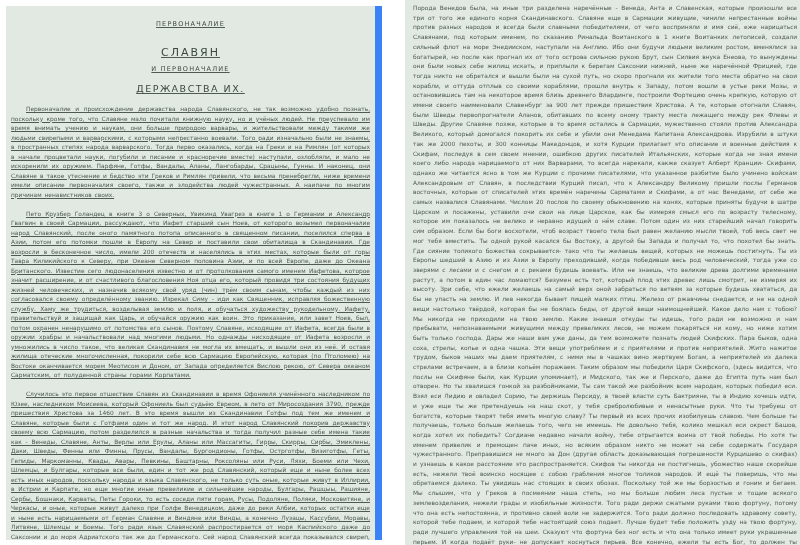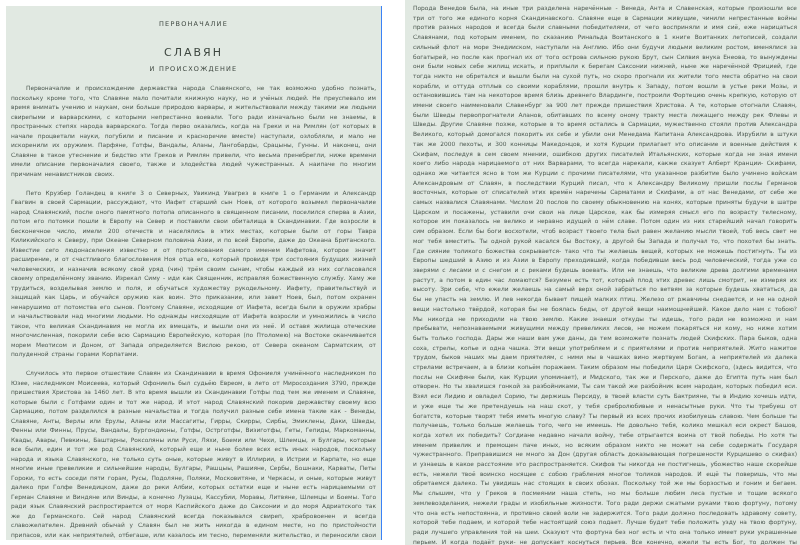--- a/index.html
+++ b/index.html
@@ -12,22 +12,23 @@
   }
   .page{
     position:absolute;
     background:#e1e9e2;
     color:#4e5a52;
     overflow:hidden;
     box-sizing:border-box;
   }
   .page-left{
     left:6px;top:6px;width:376px;height:534px;
-    border-right:1px solid #3b82f6;
+    border-right:7px solid #3b82f6;
     padding:8px 5px 6px 5px;
+    text-decoration:underline;
   }
   .page-right{
     left:405px;top:0px;width:395px;height:545px;
     padding:4px 3px 4px 8px;
   }
   .heading{
     text-align:center;
     color:#3d463f;
   }
   .heading .h-small{
@@ -63,21 +64,22 @@
   }
   .no-indent{text-indent:0 !important;}
 </style>
 </head>
 <body>
 
 <div class="page page-left">
   <div class="heading">
     <div class="h-small">ПЕРВОНАЧАЛИЕ</div>
     <div class="h-large">СЛАВЯН</div>
-    <div class="h-small">И ПРОИСХОЖДЕНИЕ</div>
+    <div class="h-small">И ПЕРВОНАЧАЛИЕ</div>
+    <div class="h-medium">ДЕРЖАВСТВА ИХ.</div>
   </div>
   <div class="body-text">
     <p>Первоначалие и происхождение державства народа Славянского, не так возможно удобно познать, поскольку кроме того, что Славяне мало почитали книжную науку, но и учёных людей. Не преуспевало им время внимать учению и наукам, они больше природою варвары, и жительствовали между такими же людьми свирепыми и варварскими, с которыми непрестанно воевали. Того ради изначально были не знаемы, в пространных степях народа варварского. Тогда перво оказались, когда на Греки и на Римлян (от которых в начале процветали науки, погубили и писание и красноречие вместе) наступали, озлобляли, и мало не искоренили их оружием. Парфяне, Готфы, Вандалы, Аланы, Лангобарды, Срацыны, Гунны. И наконец, они Славяне в такое утеснение и бедство эти Греков и Римлян привели, что весьма пренебрегли, ниже времени имели описание первоначалия своего, такжe и злодейства людей чужестранных. А наипаче по многим причинам ненавистников своих.</p>
     <p>Пето Крузбер Голандец в книге 3 о Северных, Увикинд Увагрез в книге 1 о Германии и Александр Гвагвин в своей Сармации, рассуждают, что Иафет старший сын Ноев, от которого возымел первоначалие народ Славянский, после оного памятного потопа описанного в священном писании, поселился сперва в Азии, потом его потомки пошли в Европу на Север и поставили свои обиталища в Скандинавии. Где возросли в бесконечное число, имели 200 отечеств и населялись в этих местах, которые были от горы Тавра Киликийского к Северу, при Океане Северном половина Азии, и по всей Европе, даже до Океана Британского. Известие сего людонаселения известно и от протолкования самого именем Иафетова, которое значит расширение, и от счастливого благословения Ноя отца его, который провидя три состояния будущих жизней человеческих, и назначив всякому свой уряд (чин) трём своим сынам, чтобы каждый из них согласовался своему определённому званию. Изрекал Симу - иди как Священник, исправляя божественную службу. Хаму же трудиться, возделывая землю и поля, и обучаться художеству рукодельному. Иафету, правительствуй и защищай как Царь, и обучайся оружию как воин. Это приказание, или завет Ноев, был, потом охранен ненарушимо от потомства его сынов. Поэтому Славяне, исходящие от Иафета, всегда были в оружии храбры и начальствовали над многими людьми. Но однажды нисходящие от Иафета возросли и умножились в число такое, что великая Скандинавия не могла их вмещать, и вышли они из неё. И оставя жилища отеческие многочисленная, покорили себе всю Сармацию Европейскую, которая (по Птоломею) на Востоке оканчивается морем Меотисом и Доном, от Запада определяется Вислою рекою, от Севера океаном Сарматским, от полуденной страны горами Корпатами.</p>
     <p>Случилось это первое отшествие Славян из Скандинавии в время Офониеля учинённого наследником по Юзее, наследником Моисеева, который Офониель был судьёю Евреом, в лето от Миросоздания 3790, прежде пришествия Христова за 1460 лет. В это время вышли из Скандинавии Готфы под тем же именем и Славяне, которые были с Готфами один и тот же народ. И этот народ Славянский покорив державству своему всю Сармацию, потом разделился в разные начальства и тогда получил разные себе имена такие как - Венеды, Славяне, Анты, Верлы или Ерулы, Аланы или Массагиты, Гирры, Скирры, Сирбы, Эмиклены, Даки, Шведы, Фенны или Финны, Прусы, Вандалы, Бургондионы, Готфы, Острготфы, Визиготфы, Геты, Гепиды, Маркоманны, Квады, Авары, Певкины, Баштарны, Роксоляны или Руси, Ляхи, Боеми или Чехи, Шлемцы, и Булгары, которые все были, един и тот же род Славянский, который еще и ныне более всех есть иных народов, поскольку народа и языка Славянского, не только суть оные, которые живут в Иллирии, в Истрии и Карпате, но еще многие иные превеликие и сильнейшие народы, Булгары, Рашцыы, Рашияне, Сербы, Бошнаки, Карваты, Петы Гороки, то есть соседи пяти горам, Русы, Подоляне, Поляки, Московитяне, и Черкасы, и оные, которые живут далеко при Голфе Венедицком, даже до реки Албии, которых остатки еще и ныне есть нарицаемыми от Герман Славяне и Виндяне или Винды, а конечно Лузацы, Кассубии, Моравы, Литвяне, Шлемцы и Боемы. Того ради язык Славянский распростирается от моря Каспийского даже до Саксонии и до моря Адриатского так же до Германского. Сей народ Славянский всегда показывался свиреп, храбровоенен и всегда славожелателен. Древний обычай у Славян был не жить никогда в едином месте, но по пристойности припасов, или как неприятелей, отбегаше, или казалось им тесно, переменяли жительство, и переносили свои стяжания, живущие всегда под шатрами, воевательны, вольны, и неукротимы. Во время Августа Цесаря жили смешанно между Франками, а потом овладели оружием, чуть ли не всей Европой и большей частью Азии, и Африки. Если с прилежанием рассмотрен будет сей народ Славянский, то не обрящется в прошедших временах другой храбрейший, который стойко претерпевал стужу и жар, и все прочие трудности воинские. Всегда бесстрашно предстоял, вояже полагати жизнь свою в тысячи бедств, никогда не был в всем покорен державству Римскому. Наипаче когда Славяне, в времена Максимилиана Цесаря, перешедши Истру реку или Дунай, вошли в Иллирию, в Панмонию, и в Мисию, опустошили всё, наступали на полки Римские храбро, и прогоняли так, что державство Римское всегда вынуждено было удерживать себя от воинства Сармат, рассуждая себе за превеликий урок, когда тем уклоняяся, их свирепство отвращали от себя.</p>
   </div>
 </div>
 
 <div class="page page-right">
   <div class="body-text">

